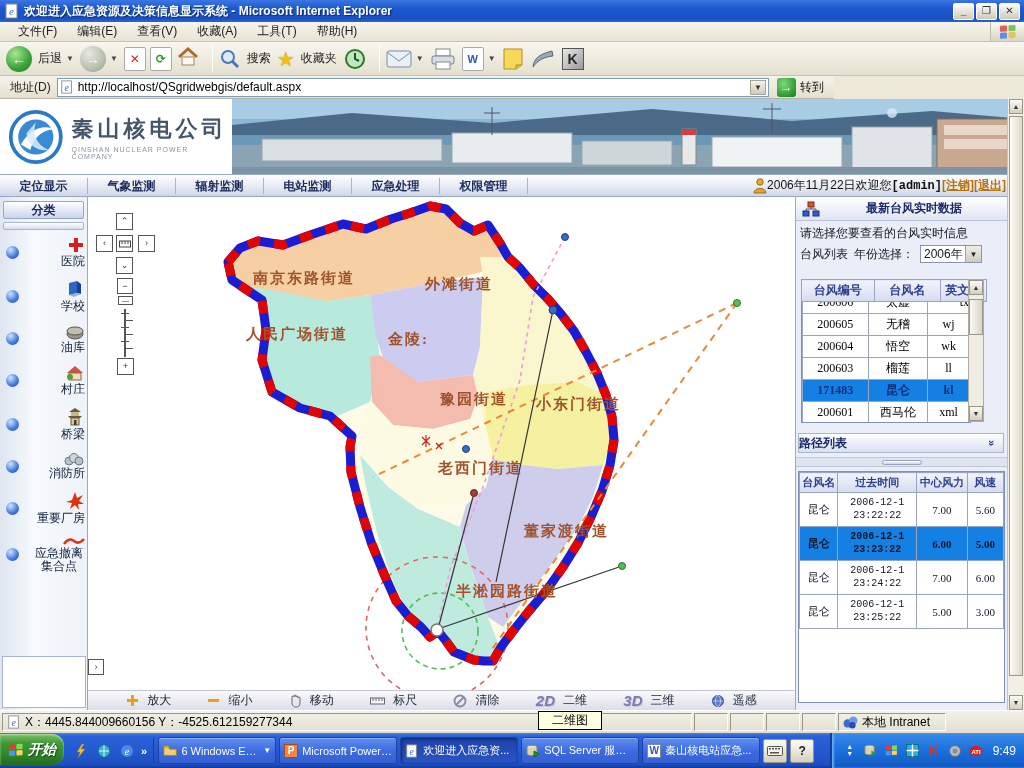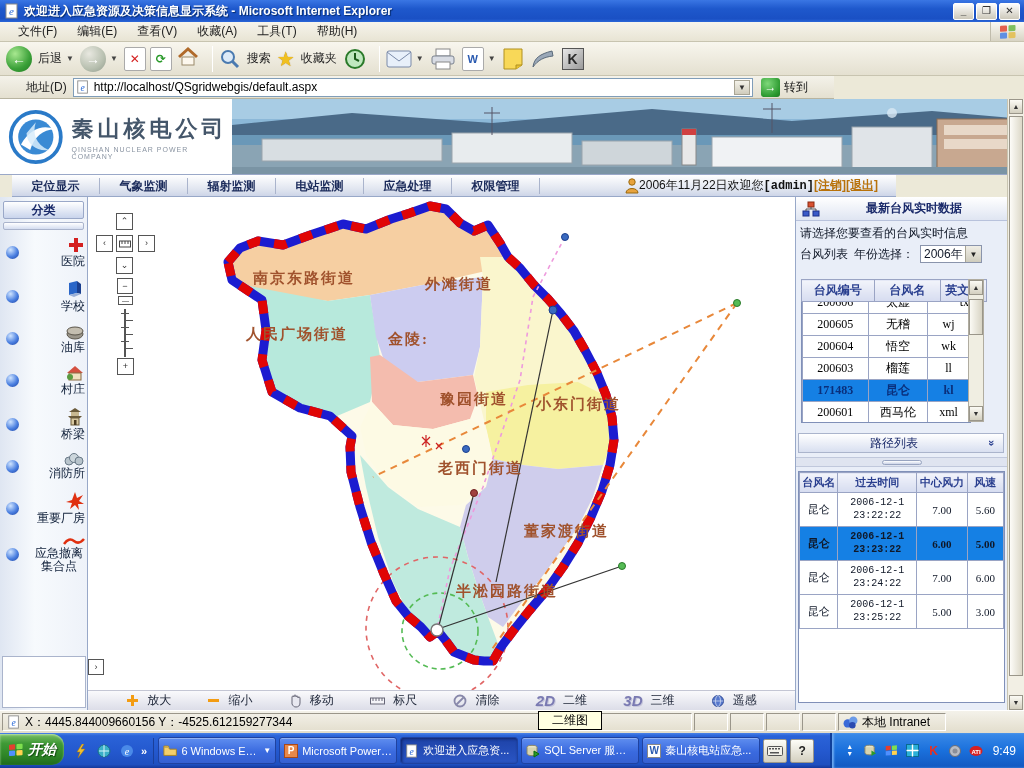--- a/index.html
+++ b/index.html
@@ -32,41 +32,41 @@
   .tb-sep{width:1px;height:26px;background:#c0bcaa;margin:0 6px;border-right:1px solid #fff}
   .tb-label{color:#222;margin-left:2px}
   .sphere{width:26px;height:26px;border-radius:50%;display:flex;align-items:center;justify-content:center;color:#fff;font-weight:bold;font-size:14px}
   .sphere.back{background:radial-gradient(circle at 35% 30%,#a8e890,#3aa038 60%,#1f7a20)}
   .sphere.fwd{background:radial-gradient(circle at 35% 30%,#e8e8e0,#b8c0b0 60%,#909a8c)}
   .mini-doc{width:22px;height:24px;background:#fff;border:1px solid #aaa;border-radius:2px;display:flex;align-items:center;justify-content:center;font-weight:bold}
   .ddarrow{font-size:8px;color:#444}
 
   
   .addressbar{position:absolute;left:0;top:76px;width:834px;height:23px;background:linear-gradient(180deg,#f4f2ea,#e4e0d0);
-    display:flex;align-items:center;padding:0 20px;border-bottom:1px solid #b8b4a0}
+    display:flex;align-items:center;padding:0 4px;border-bottom:1px solid #b8b4a0}
   .addr-label{margin:0 6px;color:#222}
   .addr-field{flex:1;height:19px;background:#fff;border:1px solid #7f9db9;display:flex;align-items:center;padding:0 2px}
   .addr-field .url{flex:1;color:#000;white-space:nowrap;overflow:hidden}
   .addr-drop{width:16px;height:15px;background:linear-gradient(180deg,#f4f2ea,#d0ccbc);border:1px solid #a8a494;font-size:8px;
     display:flex;align-items:center;justify-content:center;color:#333}
   .go-btn{display:flex;align-items:center;gap:4px;margin-left:8px;margin-right:6px}
   .go-sq{width:19px;height:19px;border-radius:3px;background:radial-gradient(circle at 35% 30%,#7ed87a,#2c9a30 70%,#1b7a20);
     color:#fff;font-weight:bold;display:flex;align-items:center;justify-content:center}
 
   
   .banner{position:absolute;left:0;top:99px;width:1024px;height:76px;background:#fff;border-bottom:1px solid #9aa8c8;overflow:hidden}
   .logo-block{position:absolute;left:0;top:0;width:232px;height:76px;background:#fff;display:flex;align-items:center;z-index:2}
   .logo-swoosh{width:56px;height:56px;margin:0 8px 0 8px}
   .co-names{display:flex;flex-direction:column}
   .co-cn{font-size:22px;font-weight:bold;color:#44566a;letter-spacing:4px;font-family:"Liberation Serif","DejaVu Serif",serif}
   .co-en{font-size:7px;color:#8a94a2;letter-spacing:1px;margin-top:2px}
   .banner-photo{position:absolute;left:232px;top:0;width:792px;height:76px}
 
   
-  .navbar{position:absolute;left:12px;top:175px;width:884px;height:22px;background:linear-gradient(180deg,#ffffff,#dfe4ef 70%,#cdd5e8);
+  .navbar{position:absolute;left:0;top:175px;width:1024px;height:22px;background:linear-gradient(180deg,#ffffff,#dfe4ef 70%,#cdd5e8);
     border-bottom:1px solid #98a8c8;display:flex;align-items:center}
   .nav-tab{width:88px;text-align:center;color:#1a2a5a;font-weight:bold;border-right:1px solid #aab4cc;height:16px;line-height:16px}
   .nav-right{margin-left:auto;display:flex;align-items:center;padding-right:18px;color:#111}
   .nav-right .user{font-weight:bold;font-family:"Liberation Mono","DejaVu Sans Mono",monospace}
   .nav-link{color:#b8720a;text-decoration:underline;font-weight:bold}
 
   
   .sidebar{position:absolute;left:0;top:197px;width:88px;height:513px;background:linear-gradient(90deg,#dfe6f2,#f7fafd 40%,#eef2f9);
     border-right:1px solid #98a8c8;overflow:hidden}
   .side-header{margin:4px 3px 0 3px;height:18px;background:linear-gradient(180deg,#ffffff,#c9d4ec);border:1px solid #9aa8c8;border-radius:2px;
@@ -113,21 +113,21 @@
   .ttable th{background:linear-gradient(180deg,#f2f4fb,#d6dcf0);color:#2a3f8f;font-weight:bold;font-size:12px;height:22px;border:1px solid #9aa4c4}
   .mono{font-family:Liberation Serif, serif}
   .rowsel td{background:#1580e4;color:#0a2f7c;font-weight:bold}
   .tscroll{position:absolute;left:172px;top:82px;width:16px;height:143px;background:#f0eee2;border:1px solid #b0aca0}
   .sb-arrow{width:14px;height:15px;background:linear-gradient(180deg,#fbfaf4,#d4d0c0);border:1px solid #9a968a;font-size:7px;color:#333;
     display:flex;align-items:center;justify-content:center}
   .sb-thumb{width:14px;background:linear-gradient(90deg,#fbfaf4,#d8d4c4);border:1px solid #9a968a}
 
   .pathbar{position:absolute;left:2px;top:236px;width:206px;height:20px;background:linear-gradient(180deg,#ffffff,#d8dff0);
     border:1px solid #aab4cc;display:flex;align-items:center}
-  .pathbar .pl{flex:1;text-align:center;color:#1a2a6a;font-weight:normal}
+  .pathbar .pl{flex:1;color:#1a2a6a;font-weight:bold}
   .chev{transform:rotate(90deg);color:#2a3f8f;font-weight:bold;margin-right:8px;font-size:11px}
   .rp-divider{position:absolute;left:0;top:260px;width:212px;height:10px;background:#dfe4f0;border-top:1px solid #c0c8dc;border-bottom:1px solid #c0c8dc}
   .rp-grip{position:absolute;left:86px;top:2px;width:40px;height:5px;border:1px solid #98a4c0;border-radius:3px;background:linear-gradient(180deg,#fff,#ccd4e8)}
 
   .pwrap{position:absolute;left:2px;top:274px;width:207px;height:232px;background:#fff;border:1px solid #8090b8}
   .ptable{width:205px}
   .ptable th{background:linear-gradient(180deg,#f2f4fb,#d6dcf0);color:#2a3f8f;font-weight:bold;font-size:11px;height:20px;border:1px solid #9aa4c4}
   .ptable td{border:1px solid #9aa4c4;height:34px;text-align:center;color:#101828;font-size:11px}
   .ptable .dt{font-family:"Liberation Mono","DejaVu Sans Mono",monospace;font-size:10px;line-height:1.25}
 

